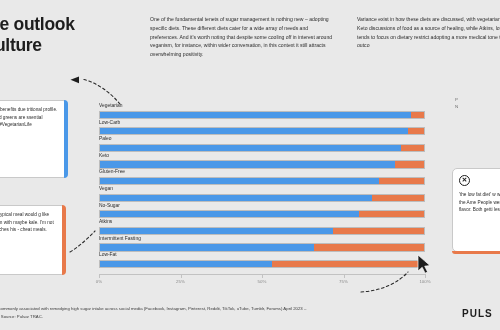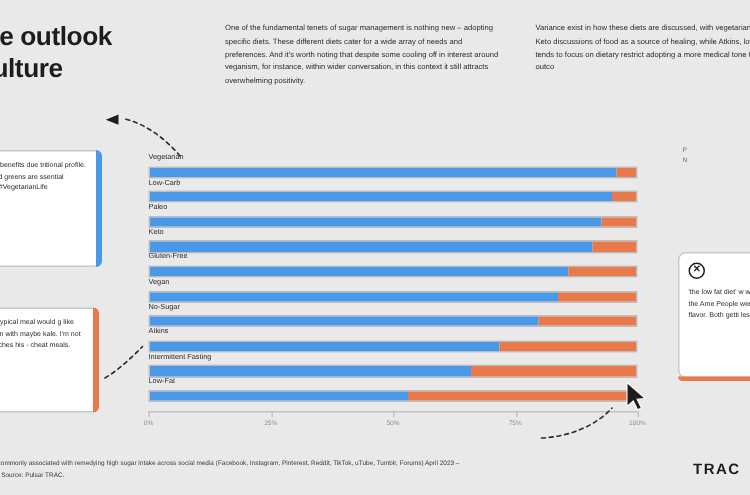--- a/index.html
+++ b/index.html
@@ -221,15 +221,15 @@
     <path d="M70,252 C80,246 88,238 95,231" stroke="#2b2b2b" stroke-width="1.1" fill="none" stroke-dasharray="2.6,2.6" stroke-linecap="round"></path>
 
     <path d="M361,292 C381,291 398,283 408,272" stroke="#2b2b2b" stroke-width="1.1" fill="none" stroke-dasharray="2.6,2.6" stroke-linecap="round"></path>
 
     <g>
       <polygon points="418,255 418,271 422.2,267.3 425.1,273.2 427.6,272 424.7,266.2 430,265.6" fill="#1d1d1d" stroke="#ffffff" stroke-width="0.7"></polygon>
     </g>
   </svg>
 
   <div id="footer">iets most commonly associated with remedying high sugar intake across social media (Facebook, Instagram, Pinterest, Reddit, TikTok, uTube, Tumblr, Forums) April 2023 – Dec 2023. Source: Pulsar TRAC.</div>
-  <div id="logo">TRAC</div>
+  <div id="logo">PULS</div>
 
 </div>
 
 </body></html>

